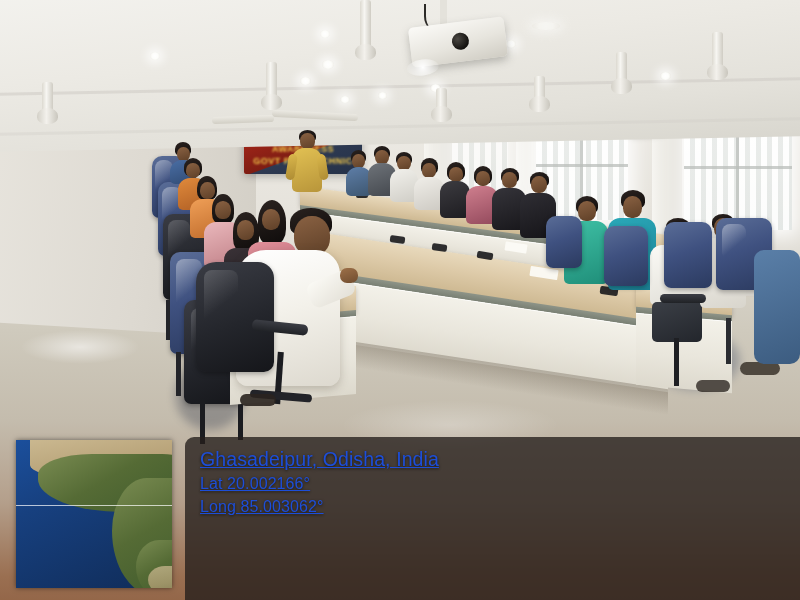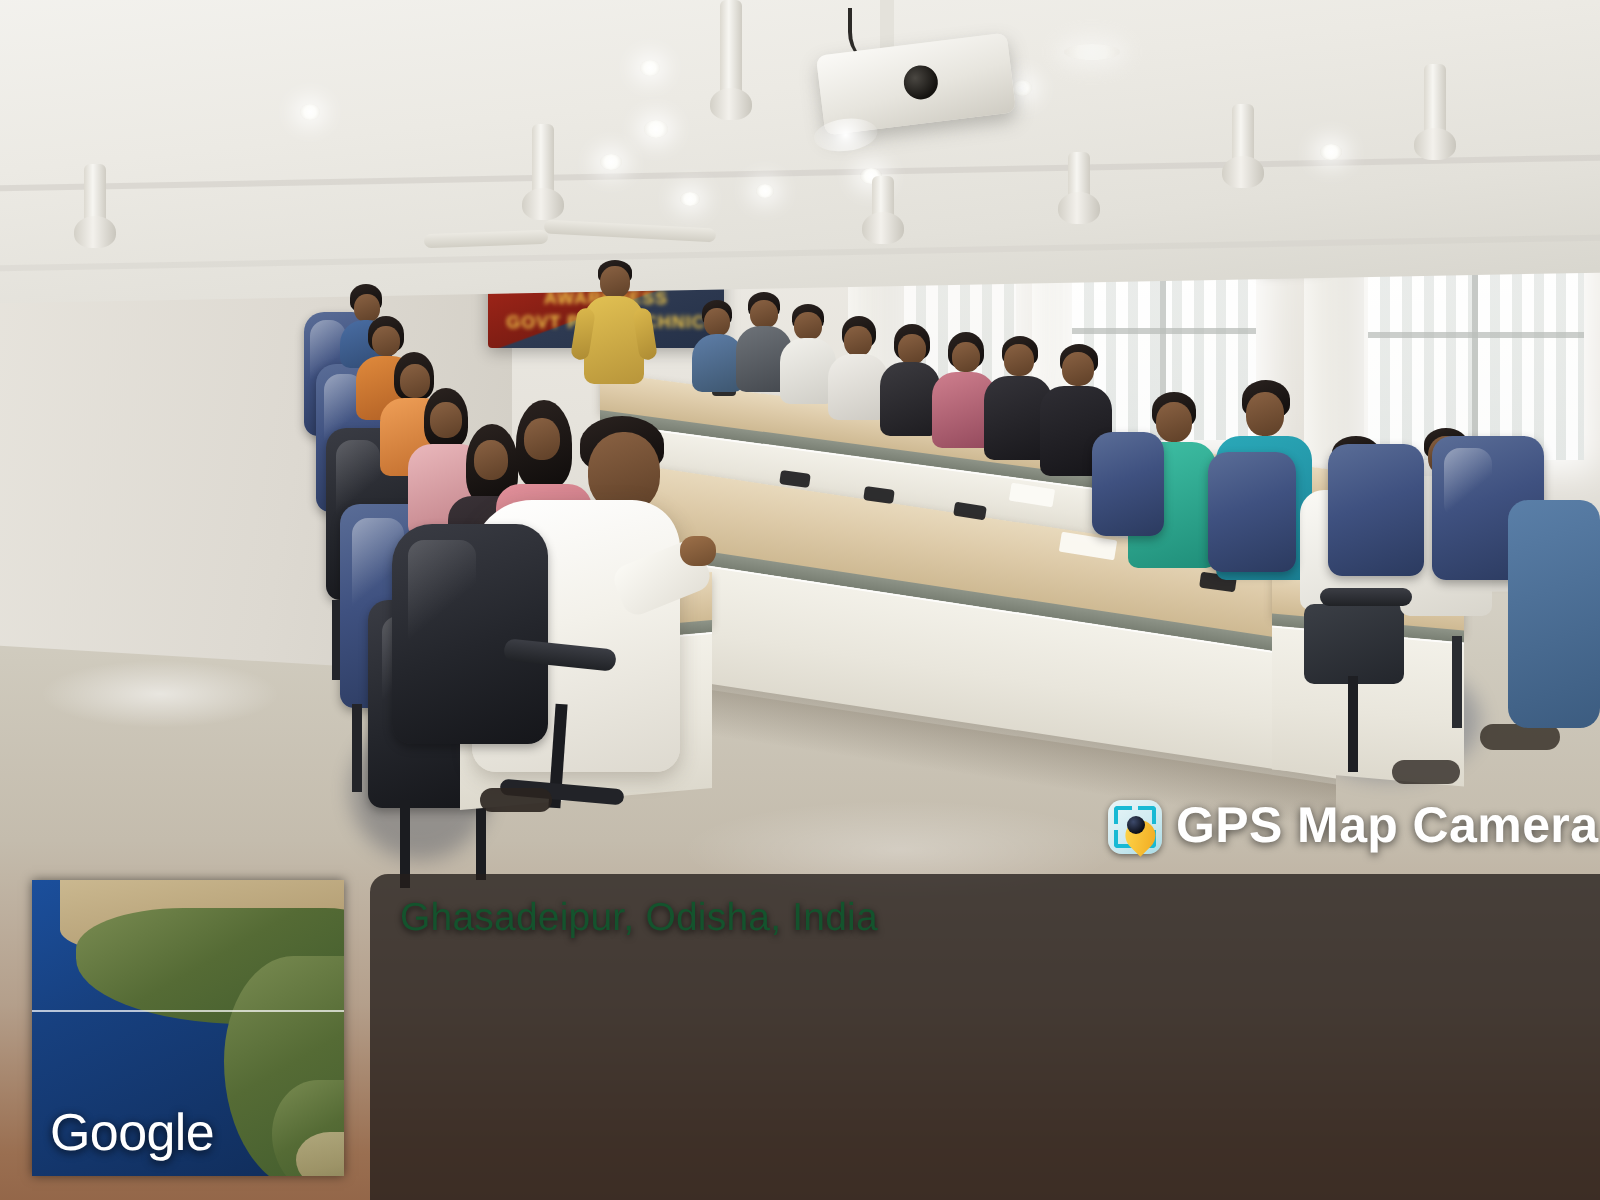--- a/index.html
+++ b/index.html
@@ -129,22 +129,22 @@
   .gps-brand .glogo .pin{position:absolute;left:50%;top:5px;transform:translateX(-50%);
     width:15px;height:15px;border-radius:50% 50% 50% 0;
     background:linear-gradient(145deg,#ffd84d,#f0a81e);rotate:-45deg;}
   .gps-brand .glogo .lens2{position:absolute;left:50%;top:8px;transform:translateX(-50%);
     width:9px;height:9px;border-radius:50%;background:radial-gradient(circle at 35% 32%,#3d4a6b,#0c0f18 70%);}
   .gps-brand .gtext{color:#ffffff;font-size:25px;font-weight:700;letter-spacing:.2px;
     text-shadow:0 1px 4px rgba(0,0,0,.65);white-space:nowrap;}
 
   .gps-panel{position:absolute;background:rgba(36,30,27,.78);border-radius:9px 0 0 0;
     padding:9px 10px 10px 15px;box-sizing:border-box;}
-  .gps-line{color:#14532d;white-space:nowrap;text-shadow:0 1px 3px rgba(0,0,0,.7);
-    font-size:16px;line-height:23px;letter-spacing:.1px;}
+  .gps-line{color:#1d4ed8;white-space:nowrap;text-shadow:0 1px 3px rgba(0,0,0,.7);
+    font-size:16px;line-height:23px;letter-spacing:.1px;text-decoration:underline;}
   .gps-line.head{font-size:19.5px;line-height:26px;font-weight:400;}
 
   .gps-map{position:absolute;overflow:hidden;background:#143a7a;box-shadow:0 0 5px rgba(0,0,0,.5);}
   .gps-map .ocean{position:absolute;inset:0;
     background:linear-gradient(155deg,#1b4f9c 0%,#17407f 35%,#13356a 70%,#102c58 100%);}
   .gps-map .land{position:absolute;background:linear-gradient(150deg,#7a8c52 0%,#556b35 45%,#3f5a2c 100%);}
   .gps-map .desert{position:absolute;background:linear-gradient(170deg,#cdbb93 0%,#b8a379 60%,#9c8b64 100%);}
   .gps-map .hline{position:absolute;left:0;width:100%;height:1px;background:rgba(255,255,255,.7);}
   .gps-map .gwm{position:absolute;color:#fff;font-size:26px;font-weight:400;
     text-shadow:0 1px 4px rgba(0,0,0,.8);letter-spacing:-.3px;}
@@ -438,40 +438,30 @@
     <div style="position:absolute;left:250px;top:392px;width:62px;height:8px;border-radius:4px;background:#222328;transform:rotate(5deg);"></div>
 
     <div style="position:absolute;left:240px;top:394px;width:36px;height:12px;border-radius:6px;background:#2a241f;opacity:.9;"></div>
     <div style="position:absolute;left:740px;top:362px;width:40px;height:13px;border-radius:7px;background:#3a322a;opacity:.85;"></div>
     <div style="position:absolute;left:696px;top:380px;width:34px;height:12px;border-radius:6px;background:#2e2823;opacity:.8;"></div>
 
     <div style="position:absolute;left:754px;top:250px;width:46px;height:114px;background:linear-gradient(160deg,#5a7fa8,#3c5c80);border-radius:10px;"></div>
 
   </div>
 
-  <div class="gps-brand" style="left:554px;top:399px;">
-    <div class="glogo">
-      <span class="br tl"></span>
-      <span class="br tr"></span>
-      <span class="br bl"></span>
-      <span class="br br2"></span>
-      <span class="pin"></span>
-      <span class="lens2"></span>
-    </div>
-    <div class="gtext">GPS Map Camera</div>
-  </div>
 
   <div class="gps-panel" style="left:185px;top:437px;width:615px;height:163px;">
     <div class="gps-line head">Ghasadeipur, Odisha, India</div>
+    <div class="gps-line">Lat 20.002166°</div>
+    <div class="gps-line">Long 85.003062°</div>
   </div>
 
   <div class="gps-map" style="left:16px;top:440px;width:156px;height:148px;">
     <div class="ocean"></div>
     <div class="desert" style="left:14px;top:-6px;width:160px;height:44px;border-radius:0 0 40% 30%;"></div>
     <div class="land" style="left:22px;top:14px;width:150px;height:58px;border-radius:38% 18% 46% 60%;"></div>
     <div class="land" style="left:96px;top:38px;width:78px;height:118px;border-radius:58% 10% 20% 72%;"></div>
     <div class="land" style="left:120px;top:100px;width:50px;height:58px;border-radius:50% 16% 10% 58%;"></div>
     <div class="desert" style="left:132px;top:126px;width:34px;height:28px;border-radius:50% 20% 20% 50%;opacity:.75;"></div>
     <div class="hline" style="top:65px;"></div>
-    <div class="gwm" style="left:9px;bottom:6px;">Google</div>
   </div>
 
 </div>
 
 </body></html>

